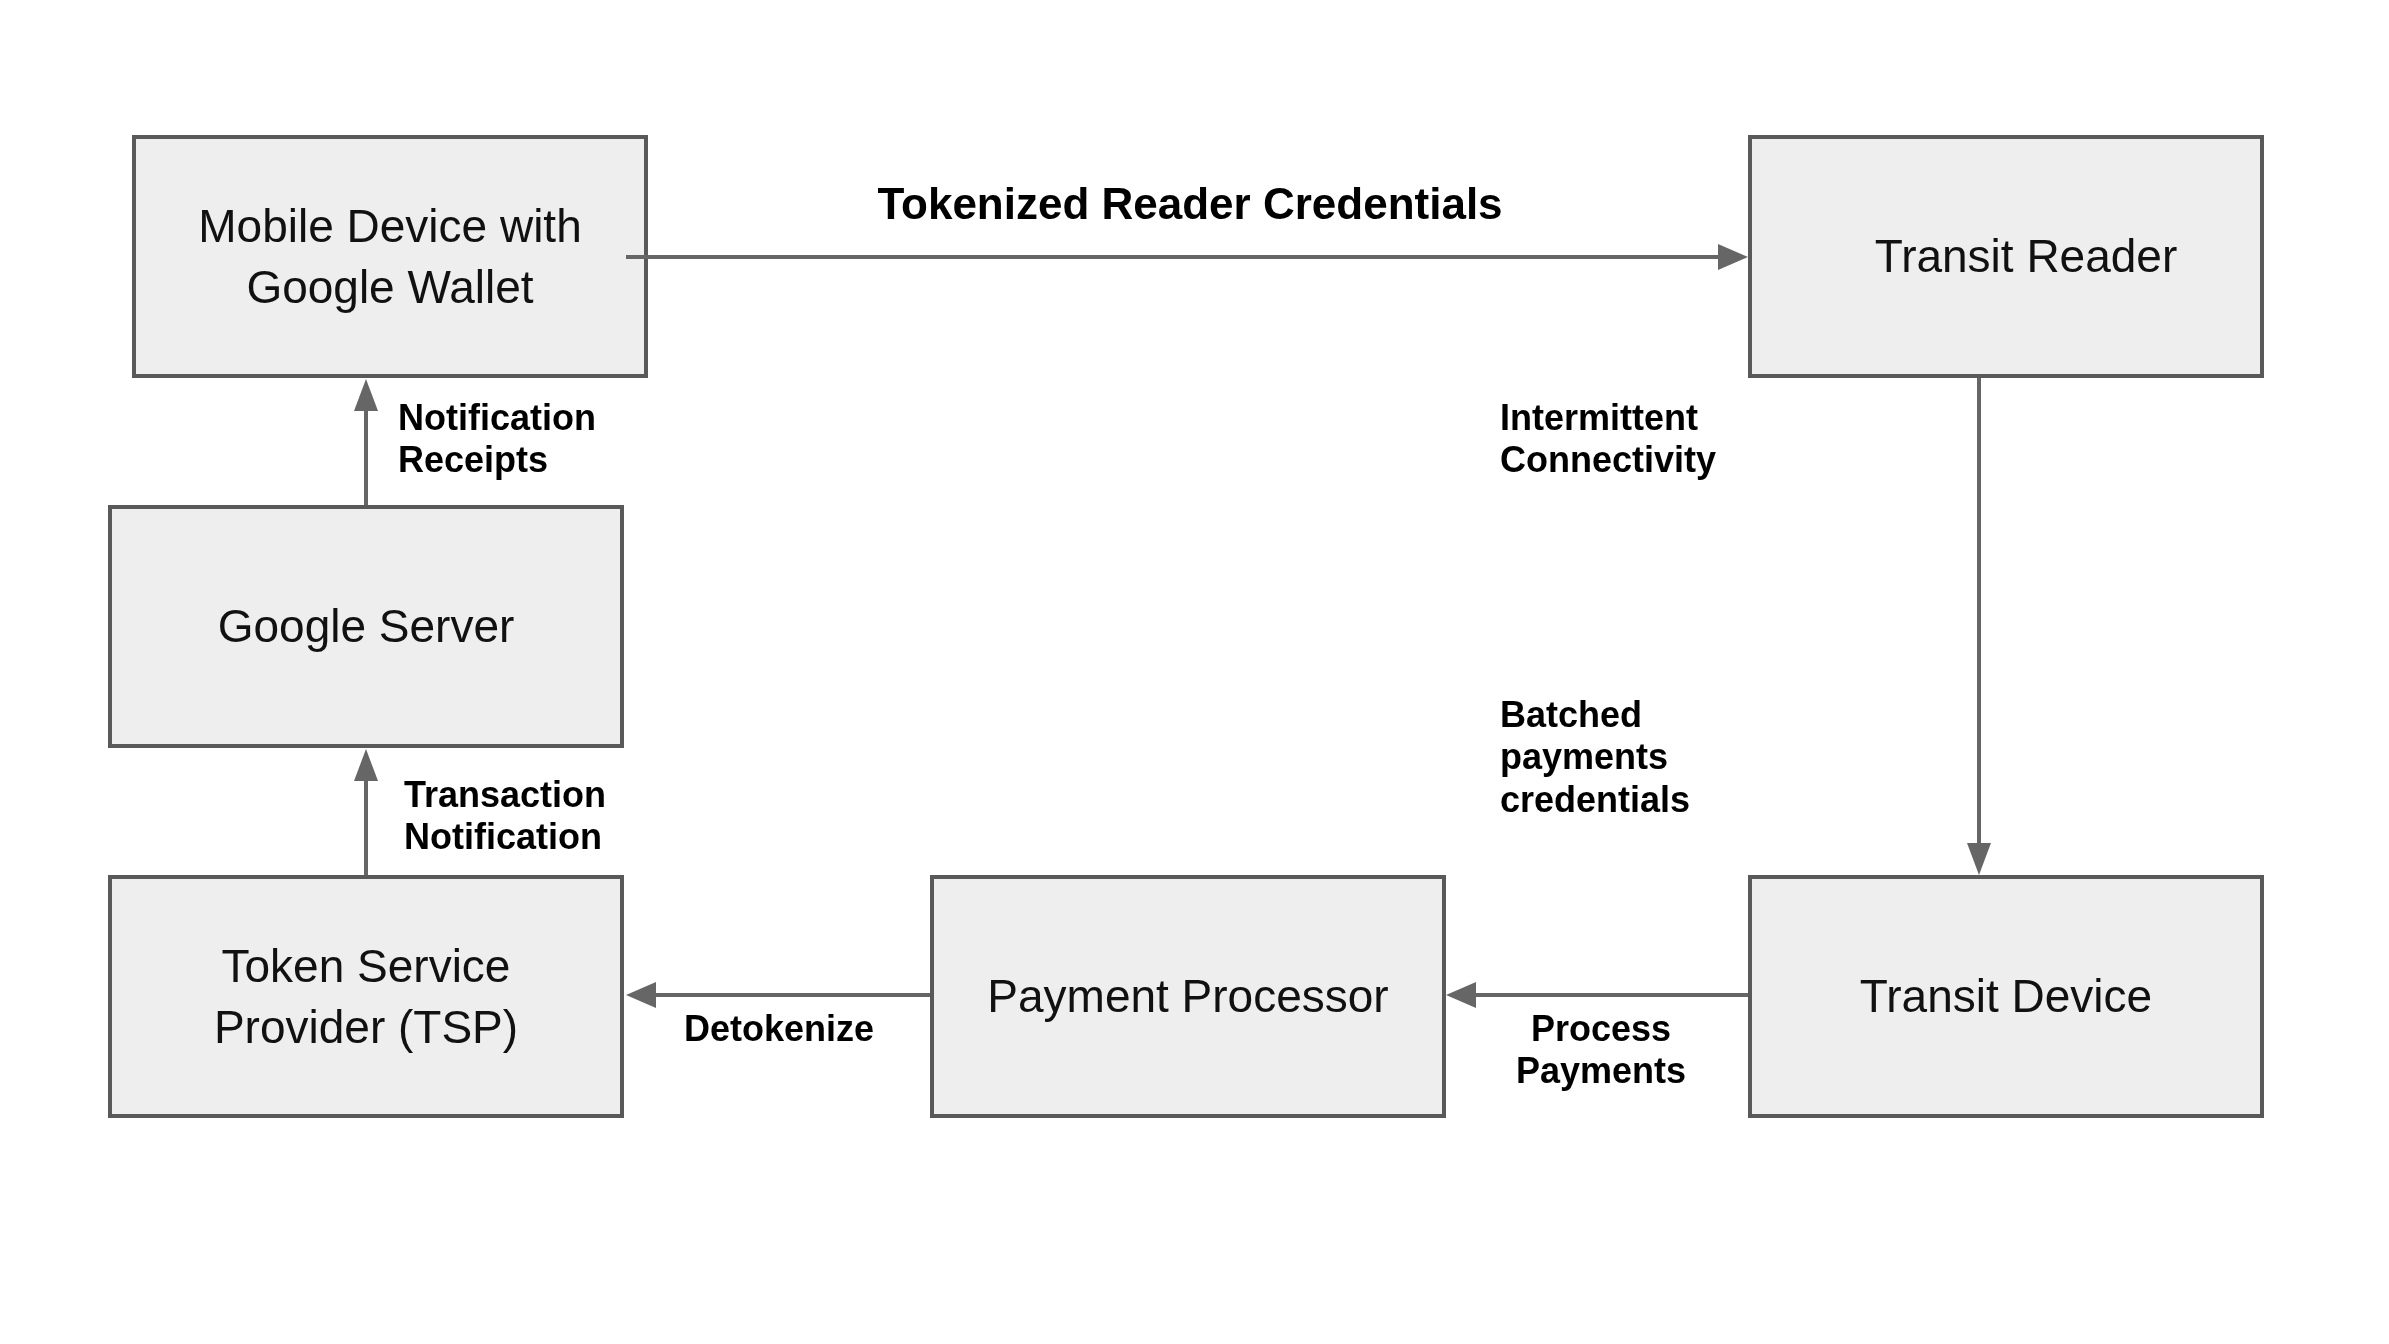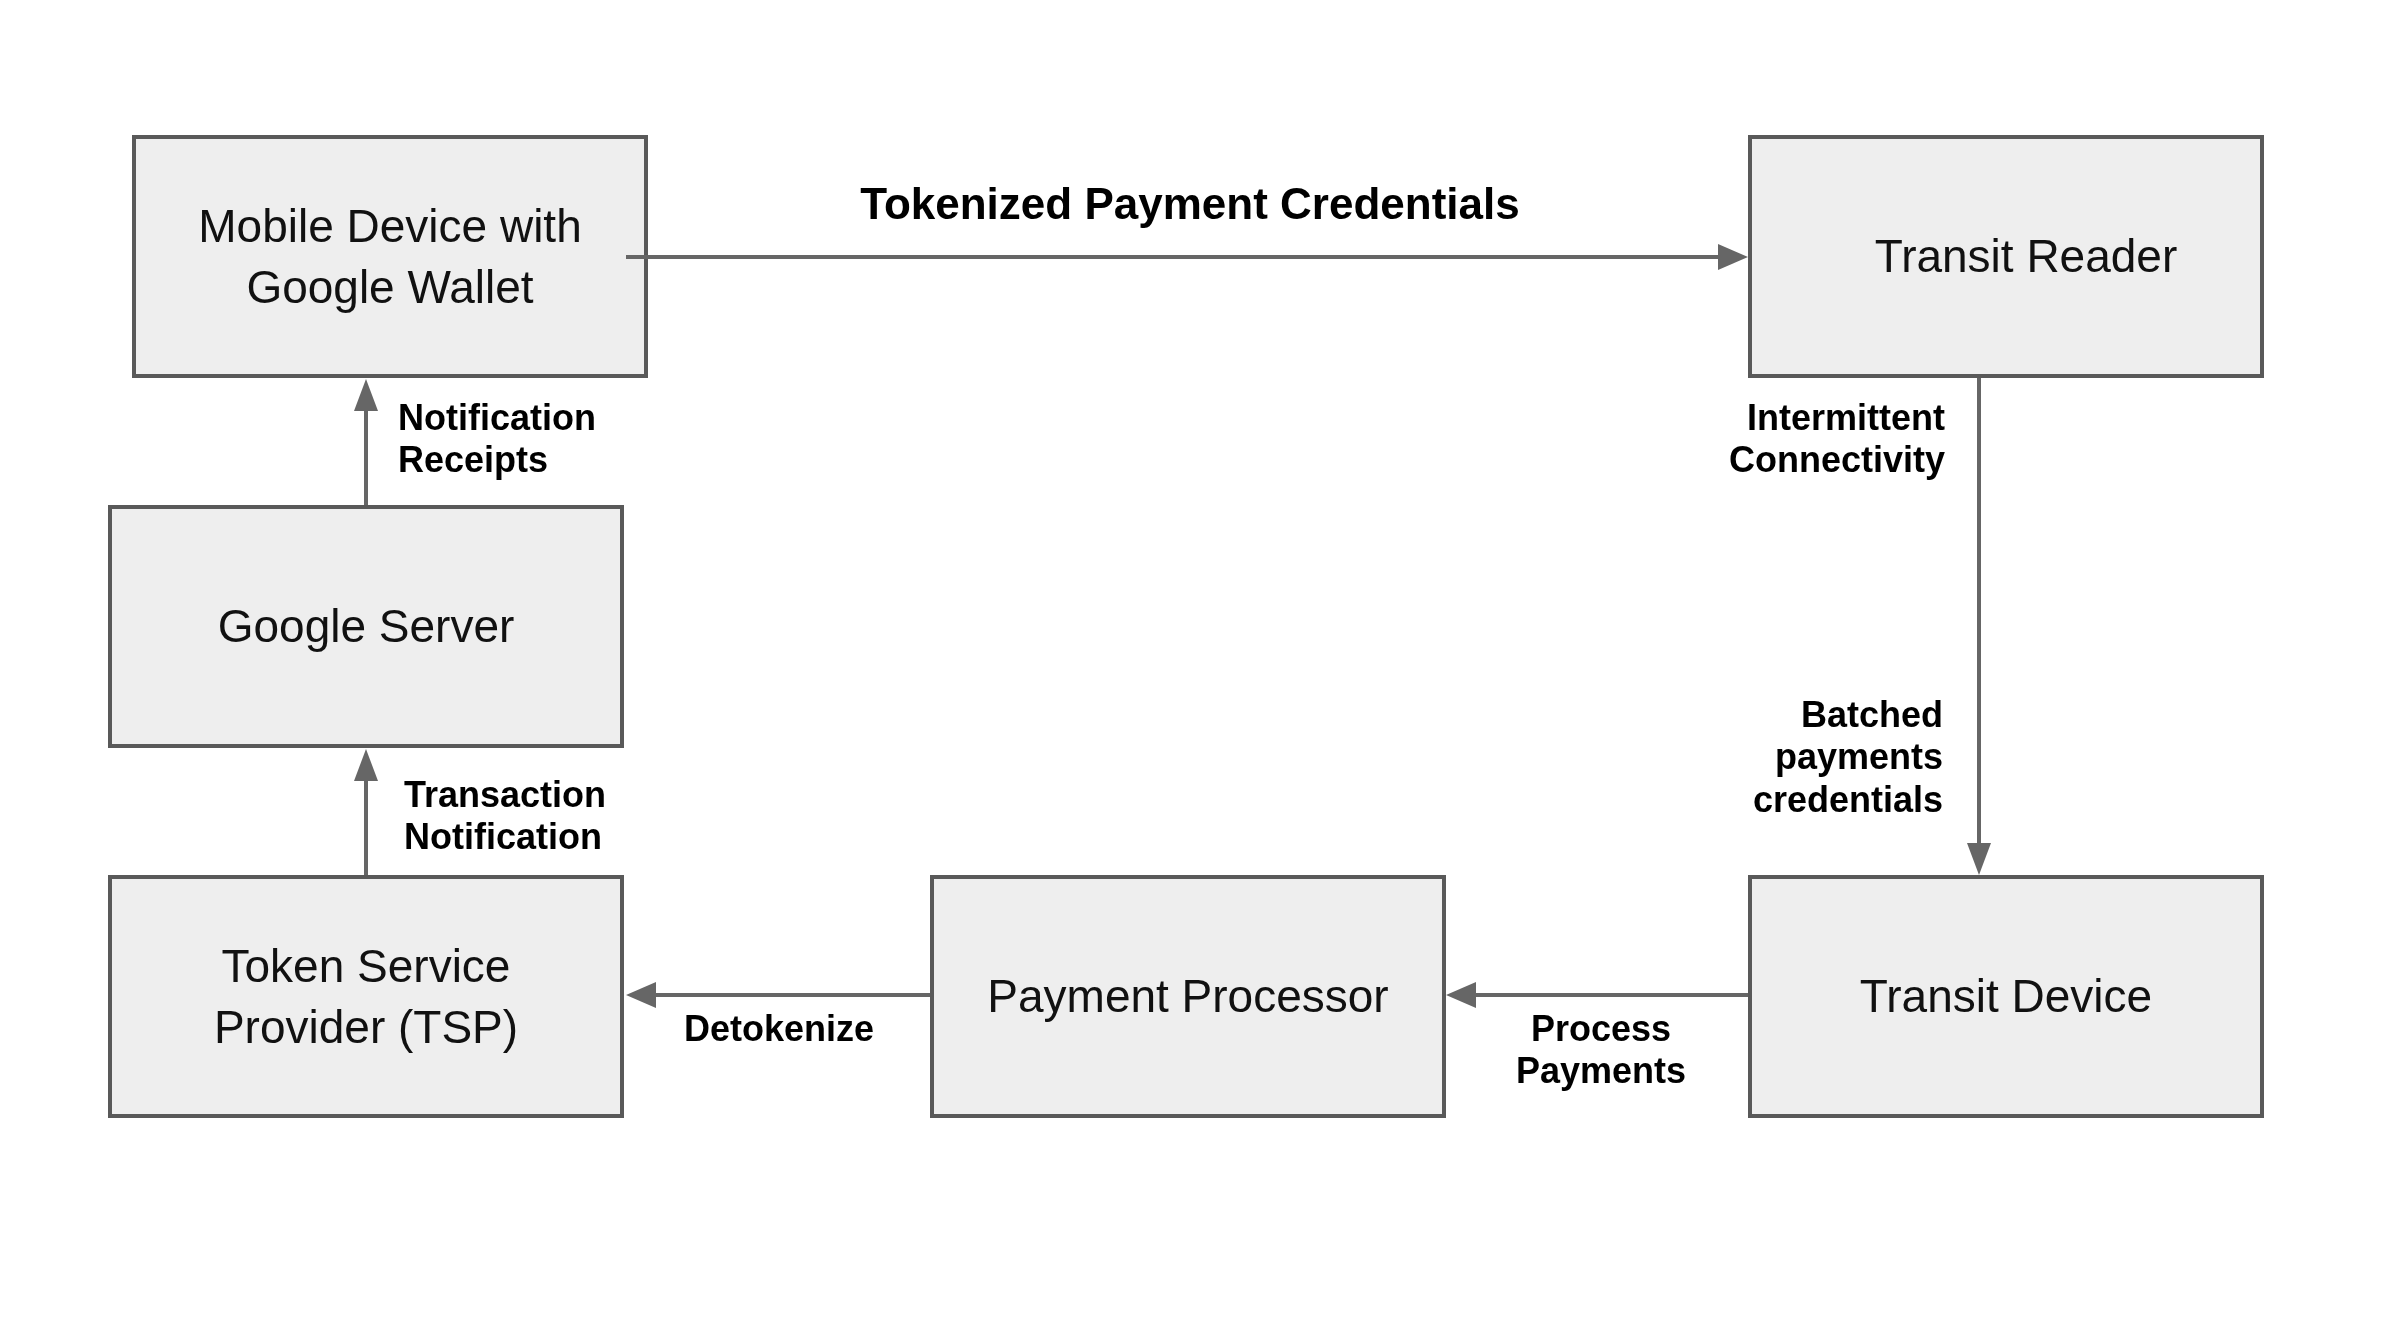--- a/index.html
+++ b/index.html
@@ -68,21 +68,21 @@
   }
   .edge-label {
     position: absolute;
     font-weight: bold;
     font-size: 36px;
     line-height: 1.18;
     color: var(--edge-label-text, #000000);
     white-space: pre-line;
   }
   .edge-label.title-size { font-size: 44px; }
-  .align-right  { text-align: right; }
+  .align-right  { }
   .align-center { text-align: center; }
 
   
   #n-mobile          { left: 108px;  top: 135px; margin-left: 24px; }
   #n-transit-reader  { left: 1748px; top: 135px; padding-left: 40px; }
   #n-google-server   { left: 108px;  top: 505px; }
   #n-tsp             { left: 108px;  top: 875px; }
   #n-payment-proc    { left: 930px;  top: 875px; text-align: center; }
   #n-transit-server  { left: 1748px; top: 875px; }
 </style>
@@ -112,21 +112,21 @@
   <div class="node" id="n-payment-proc">
     <span class="node-label">Payment Processor</span>
   </div>
 
   <div class="node" id="n-transit-server">
     <span class="node-label">Transit Device</span>
   </div>
 
   <div class="edge-line h" style="left:626px; top:255px; width:1094px;"></div>
   <div class="arrow-head right" style="left:1718px; top:244px;"></div>
-  <div class="edge-label title-size align-center" style="left:790px; top:178px; width:800px;">Tokenized Payment Credentials</div>
+  <div class="edge-label title-size align-center" style="left:790px; top:178px; width:800px;">Tokenized Reader Credentials</div>
 
   <div class="edge-line v" style="left:364px; top:408px; height:97px;"></div>
   <div class="arrow-head up" style="left:354px; top:379px;"></div>
   <div class="edge-label" style="left:398px; top:397px;">Notification
 Receipts</div>
 
   <div class="edge-line v" style="left:364px; top:778px; height:97px;"></div>
   <div class="arrow-head up" style="left:354px; top:749px;"></div>
   <div class="edge-label" style="left:404px; top:774px;">Transaction
 Notification</div>

